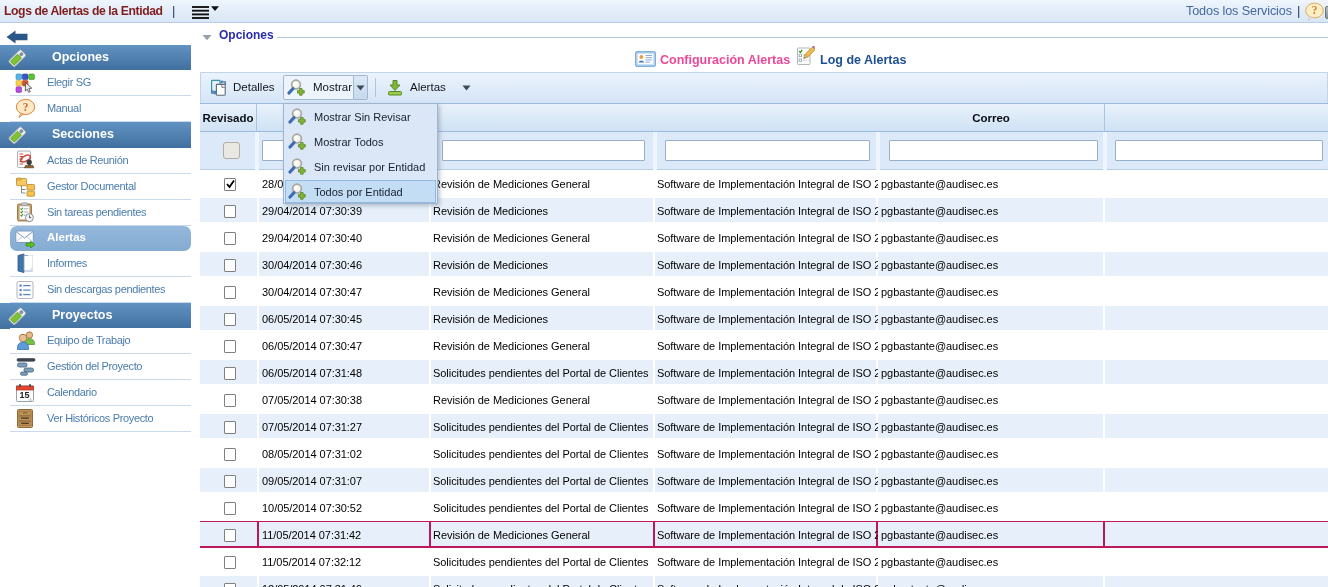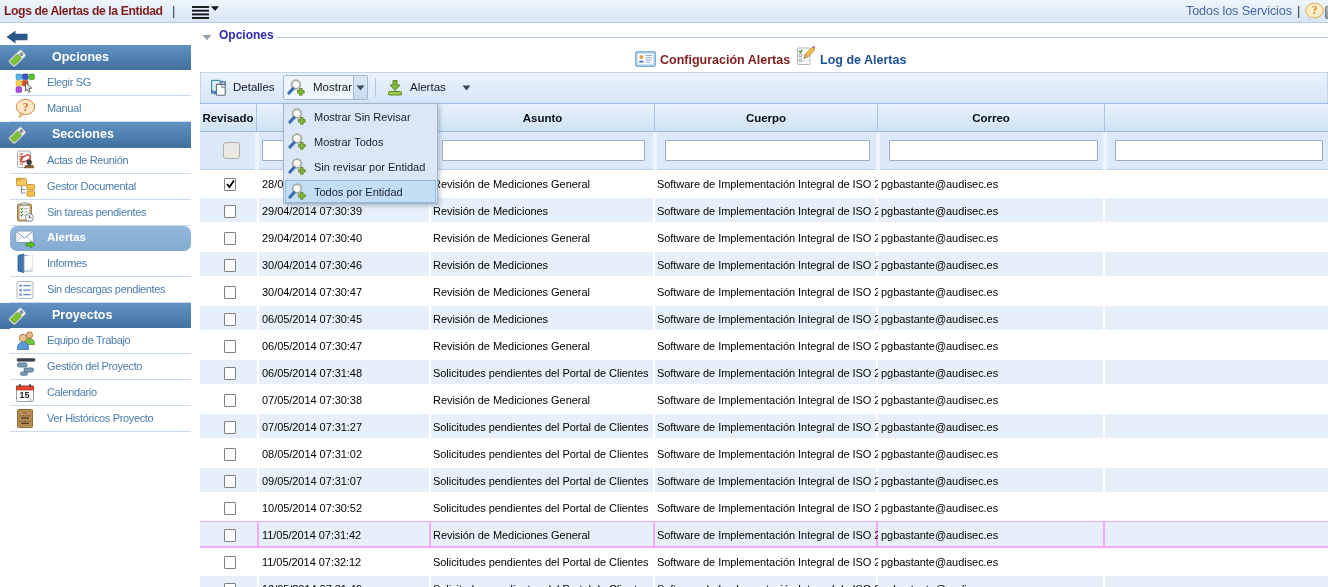--- a/index.html
+++ b/index.html
@@ -277,21 +277,21 @@
 <circle cx="6.4" cy="6" r="2" fill="#e8a048"></circle>
 <path d="M3.6 11.6 a2.9 2.9 0 0 1 5.6 0 Z" fill="#4a78c0"></path>
 <g stroke="#7aa4d0" stroke-width="0.9">
         <line x1="10.5" y1="4.5" x2="17" y2="4.5"></line>
         <line x1="10.5" y1="6.7" x2="17" y2="6.7"></line>
         <line x1="10.5" y1="8.9" x2="17" y2="8.9"></line>
         <line x1="10.5" y1="11.1" x2="15" y2="11.1"></line>
       </g>
 </svg>
   </div>
-<div class="abs" style="left:660px;top:53px;font-size:12.5px;font-weight:bold;color:#7f1d1d;">Configuración Alertas</div>
+<div class="abs" style="left:660px;top:53px;font-size:12.5px;font-weight:bold;color:#ec4899;">Configuración Alertas</div>
 <div class="abs" style="left:796px;top:46px;">
     <svg width="19" height="21" viewBox="0 0 19 21" style="">
 <rect x="1.5" y="2" width="12.5" height="16.5" rx="0.8" fill="#fcfcfc" stroke="#a8aeb4" stroke-width="0.9"></rect>
 <path d="M3.2 5 l1.2 1.4 1.8-2.6" fill="none" stroke="#3f9a1e" stroke-width="1.4"></path>
 <rect x="3.2" y="8.2" width="2.4" height="2.4" fill="none" stroke="#9aa0a8" stroke-width="0.8"></rect>
 <rect x="3.2" y="13" width="2.4" height="2.4" fill="none" stroke="#9aa0a8" stroke-width="0.8"></rect>
 <g stroke="#b0b6bc" stroke-width="0.8" stroke-dasharray="1.5,1">
         <line x1="7" y1="9.4" x2="12.5" y2="9.4"></line>
         <line x1="7" y1="14.2" x2="12.5" y2="14.2"></line>
       </g>
@@ -348,26 +348,20 @@
       <path d="M0.5 0.5 h8 l-4 5 Z" fill="#3d4a58"></path>
     </svg>
   </div>
 <div class="abs" style="left:200px;top:103px;width:1128px;height:29px;background:linear-gradient(#e9f2fc,#cfe2f4);border-top:1px solid #9dbbde;border-bottom:1px solid #9dbbde;">
 <div class="hdr-cell" style="left:0px;width:57px;">
       <span>Revisado</span>
     </div>
 <div class="hdr-cell" style="left:57px;width:174px;">
       <span></span>
     </div>
-<div class="hdr-cell" style="left:231px;width:224px;">
-      <span>Asunto</span>
-    </div>
-<div class="hdr-cell" style="left:455px;width:223px;">
-      <span>Cuerpo</span>
-    </div>
 <div class="hdr-cell" style="left:678px;width:227px;">
       <span>Correo</span>
     </div>
 </div>
 <div class="abs" style="left:200px;top:132px;width:1128px;height:38px;background:#dce9f8;border-bottom:1px solid #b9cfe8;">
 <div class="abs" style="left:55px;top:0;width:4px;height:38px;background:#eff5fc;"></div>
 <div class="abs" style="left:229px;top:0;width:4px;height:38px;background:#eff5fc;"></div>
 <div class="abs" style="left:453px;top:0;width:4px;height:38px;background:#eff5fc;"></div>
 <div class="abs" style="left:676px;top:0;width:4px;height:38px;background:#eff5fc;"></div>
 <div class="abs" style="left:903px;top:0;width:4px;height:38px;background:#eff5fc;"></div>
@@ -502,21 +496,21 @@
 <div class="row-txt" style="left:457px;top:7.5px;width:221px;overflow:hidden;">Software de Implementación Integral de ISO 2</div>
 <div class="row-txt" style="left:681px;top:7.5px;">pgbastante@audisec.es</div>
 </div>
 <div class="abs" style="left:200px;top:494px;width:1128px;height:27px;background:#fff;">
 <div class="cb" style="left:23.5px;top:8px;"></div>
 <div class="row-txt" style="left:62px;top:7.5px;">10/05/2014 07:30:52</div>
 <div class="row-txt" style="left:233px;top:7.5px;">Solicitudes pendientes del Portal de Clientes</div>
 <div class="row-txt" style="left:457px;top:7.5px;width:221px;overflow:hidden;">Software de Implementación Integral de ISO 2</div>
 <div class="row-txt" style="left:681px;top:7.5px;">pgbastante@audisec.es</div>
 </div>
-<div class="abs" style="left:200px;top:521px;width:1128px;height:27px;background:#f0abfc;">
+<div class="abs" style="left:200px;top:521px;width:1128px;height:27px;background:#be185d;">
 <div class="abs" style="left:0px;top:0.5px;width:57px;height:24px;background:#e7f0fa;"></div>
 <div class="abs" style="left:59px;top:0.5px;width:170px;height:24px;background:#e7f0fa;"></div>
 <div class="abs" style="left:231px;top:0.5px;width:222px;height:24px;background:#e7f0fa;"></div>
 <div class="abs" style="left:455px;top:0.5px;width:221px;height:24px;background:#e7f0fa;"></div>
 <div class="abs" style="left:678px;top:0.5px;width:225px;height:24px;background:#e7f0fa;"></div>
 <div class="abs" style="left:905px;top:0.5px;width:223px;height:24px;background:#e7f0fa;"></div>
 <div class="cb" style="left:23.5px;top:8px;"></div>
 <div class="row-txt" style="left:62px;top:7.5px;">11/05/2014 07:31:42</div>
 <div class="row-txt" style="left:233px;top:7.5px;">Revisión de Mediciones General</div>
 <div class="row-txt" style="left:457px;top:7.5px;width:221px;overflow:hidden;">Software de Implementación Integral de ISO 2</div>

